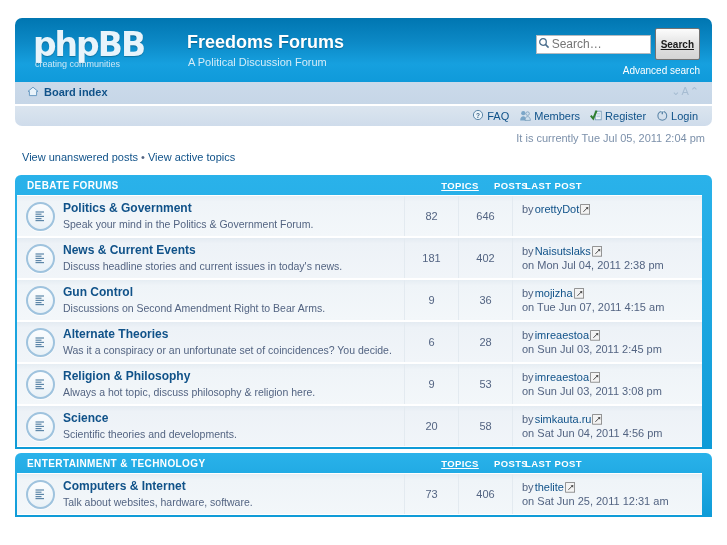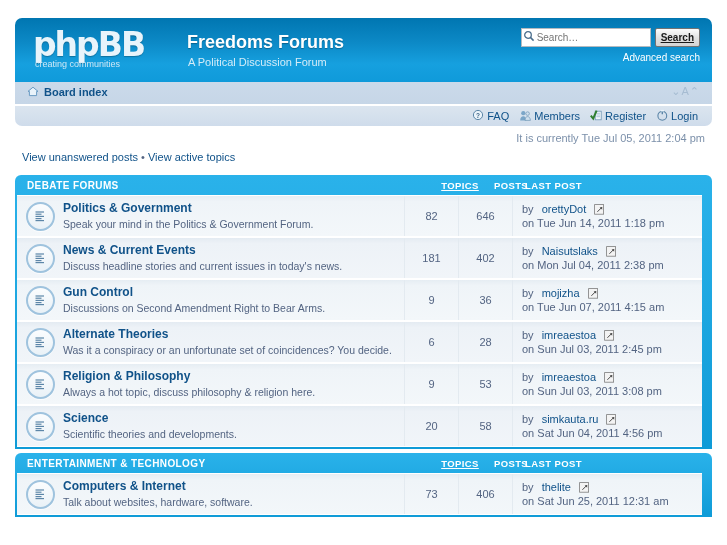--- a/index.html
+++ b/index.html
@@ -89,36 +89,36 @@
   .inputwrap {
     position: relative;
     display: inline-block;
   }
   .inputbox {
     width: 96px;
     height: 15px;
     line-height: 15px;
     border: 1px solid #b4bac0;
     background: #ffffff;
-    padding: 1px 17px 1px 15px;
+    padding: 1px 2px 1px 15px;
     font-family: "Liberation Sans", sans-serif;
-    font-size: 10px;
+    font-size: 12px;
     color: #8d8d8d;
     box-sizing: content-box;
   }
   .search-glyph {
     position: absolute;
     left: 2px;
     top: 2px;
     width: 12px;
     height: 12px;
   }
   .searchbtn {
     margin-left: 4px;
-    height: 19px;
+    height: 32px;
     padding: 0 5px;
     border: 1px solid #727272;
     border-radius: 2px;
     background: linear-gradient(to bottom,#fcfcfc 0%,#e2e2e2 52%,#d4d4d4 100%);
     font-family: "Liberation Sans", sans-serif;
     font-size: 10px;
     font-weight: bold;
     color: #1a1a1a;
     cursor: pointer;
     text-decoration: underline;
@@ -323,21 +323,21 @@
     padding: 6px 0 0 9px;
     border-left: 1px solid #e3eaf0;
     box-sizing: border-box;
   }
   .lp-line1 {
     font-size: 11px;
     line-height: 14px;
     color: #536482;
     display: flex;
     align-items: center;
-    gap: 8px;
+    gap: 1px;
   }
   .lp-line1 a { color: #105289; }
   .lp-line2 {
     font-size: 11px;
     line-height: 15px;
     color: #536482;
   }
   .lp-icon { width: 12px; height: 11px; display: inline-block; }
 </style>
 </head>
@@ -478,21 +478,20 @@
         <span>by</span>
         <a href="#">orettyDot</a>
         <a class="lp-icon" href="#">
           <svg width="12" height="11" viewBox="0 0 12 11">
             <rect x="0.6" y="0.6" width="9" height="9.6" fill="#f3f3f3" stroke="#7d7d7d" stroke-width="0.8"></rect>
             <path d="M3.4 7.8 L8 3.2" stroke="#4a4a4a" stroke-width="1"></path>
             <path d="M5.6 3.2 L8.2 3.2 L8.2 5.8 Z" fill="#4a4a4a"></path>
           </svg>
         </a>
       </div>
-      <div class="lp-line2">on Tue Jun 14, 2011 1:18 pm</div>
     </div>
   </li>
 
   <li class="forumrow alt">
     <div class="forum-icon-cell">
       <span class="forum-icon">
         <svg width="14" height="14" viewBox="0 0 14 14">
           <line x1="2.5" y1="3" x2="11" y2="3" stroke="#5c86a8" stroke-width="1.2"></line>
           <line x1="2.5" y1="5.2" x2="8.5" y2="5.2" stroke="#5c86a8" stroke-width="1.2"></line>
           <line x1="2.5" y1="7.4" x2="11" y2="7.4" stroke="#5c86a8" stroke-width="1.2"></line>

